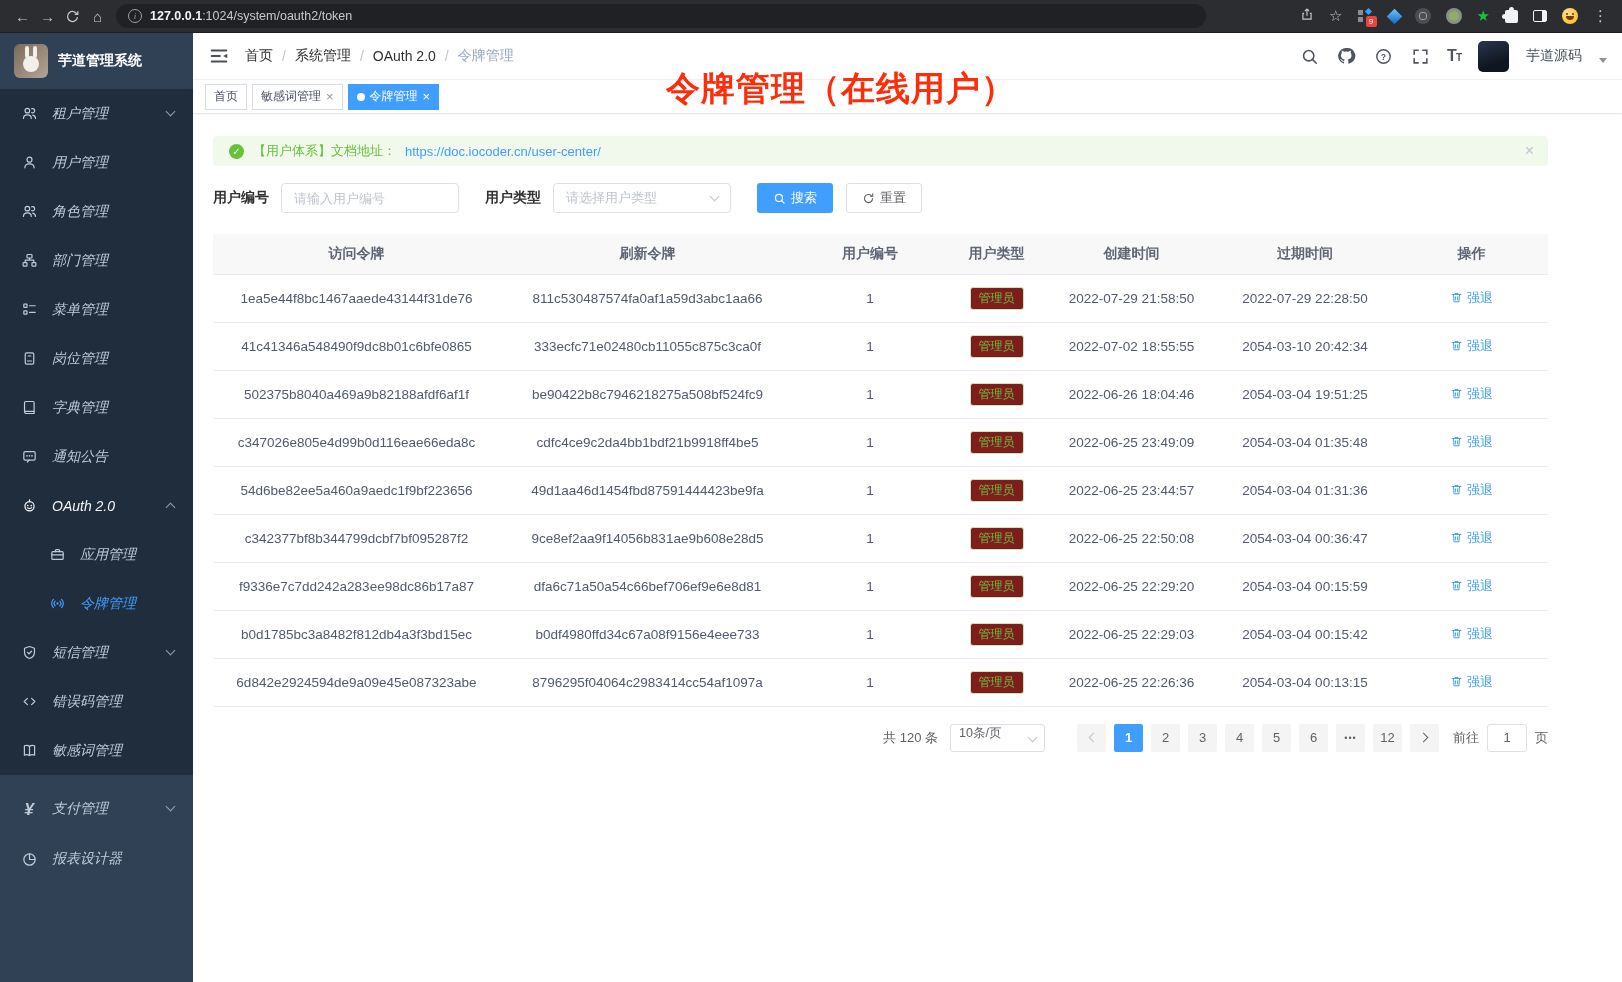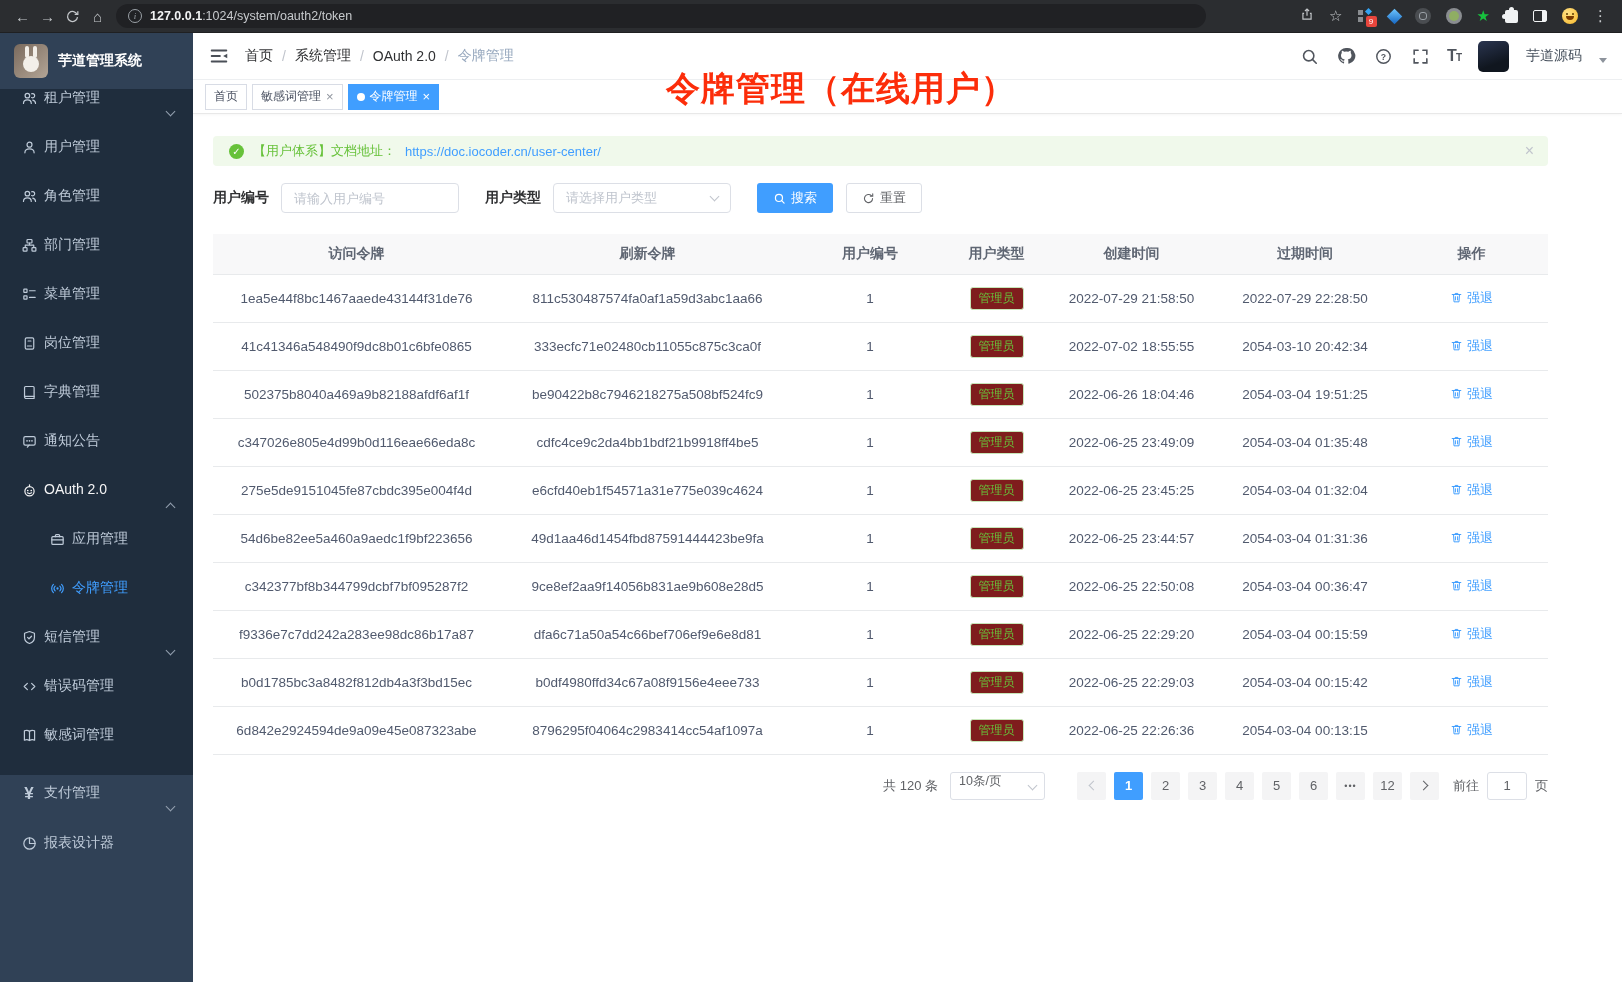--- a/index.html
+++ b/index.html
@@ -37,21 +37,21 @@
 
   
   .app{display:flex;height:949px;}
   .sidebar{width:193px;background:#304156;flex-shrink:0;overflow:hidden;}
   .logo-row{height:56px;display:flex;align-items:center;gap:10px;padding-left:14px;}
   .logo-img{width:34px;height:34px;border-radius:6px;background:linear-gradient(135deg,#7a6a5d,#b3a596);position:relative;overflow:hidden;}
   .logo-img::before{content:'';position:absolute;left:9px;top:12px;width:16px;height:16px;border-radius:50%;background:#f3efe9;}
   .logo-img::after{content:'';position:absolute;left:11px;top:2px;width:4px;height:12px;border-radius:4px;background:#f3efe9;box-shadow:8px 0 0 #f3efe9;}
   .logo-title{color:#fff;font-size:14px;font-weight:700;}
   .menu-dark{background:#1f2d3d;}
-  .menu-item{height:49px;display:flex;gap:6px;padding-left:20px;position:relative;color:#bfcbd9;font-size:14px;cursor:pointer;}
+  .menu-item{height:49px;display:flex;align-items:center;gap:14px;padding-left:20px;position:relative;color:#bfcbd9;font-size:14px;cursor:pointer;font-style:italic;}
   .menu-item .icon{width:18px;height:18px;display:flex;align-items:center;justify-content:center;}
   .menu-item.child{padding-left:48px;}
   .menu-item.expanded{color:#f4f4f5;}
   .menu-item.active{color:#409eff;}
   .chev{position:absolute;right:19px;width:7px;height:7px;border-right:1.5px solid #94a1b0;border-bottom:1.5px solid #94a1b0;}
   .chev.down{transform:rotate(45deg);top:19px;}
   .chev.up{transform:rotate(-135deg);top:23px;}
   .menu-light{padding-top:9px;}
   .menu-light .menu-item{height:50px;}
 
@@ -501,34 +501,20 @@
               <td>2022-06-25 23:49:09</td>
               <td>2054-03-04 01:35:48</td>
               <td><span class="action-link">
                   <svg viewBox="0 0 24 24" width="13" height="13" fill="none" stroke="currentColor" stroke-width="1.8" stroke-linecap="round">
                     <path d="M4 6.5h16M9.5 6.5v-2h5v2M6.5 6.5l.9 13.5h9.2l.9-13.5M10 10.5v6M14 10.5v6"></path>
                   </svg>
                   <span>强退</span>
                 </span></td>
             </tr>
             <tr>
-              <td>275e5de9151045fe87cbdc395e004f4d</td>
-              <td>e6cfd40eb1f54571a31e775e039c4624</td>
-              <td>1</td>
-              <td><span class="tag-success">管理员</span></td>
-              <td>2022-06-25 23:45:25</td>
-              <td>2054-03-04 01:32:04</td>
-              <td><span class="action-link">
-                  <svg viewBox="0 0 24 24" width="13" height="13" fill="none" stroke="currentColor" stroke-width="1.8" stroke-linecap="round">
-                    <path d="M4 6.5h16M9.5 6.5v-2h5v2M6.5 6.5l.9 13.5h9.2l.9-13.5M10 10.5v6M14 10.5v6"></path>
-                  </svg>
-                  <span>强退</span>
-                </span></td>
-            </tr>
-            <tr>
               <td>54d6be82ee5a460a9aedc1f9bf223656</td>
               <td>49d1aa46d1454fbd87591444423be9fa</td>
               <td>1</td>
               <td><span class="tag-success">管理员</span></td>
               <td>2022-06-25 23:44:57</td>
               <td>2054-03-04 01:31:36</td>
               <td><span class="action-link">
                   <svg viewBox="0 0 24 24" width="13" height="13" fill="none" stroke="currentColor" stroke-width="1.8" stroke-linecap="round">
                     <path d="M4 6.5h16M9.5 6.5v-2h5v2M6.5 6.5l.9 13.5h9.2l.9-13.5M10 10.5v6M14 10.5v6"></path>
                   </svg>

